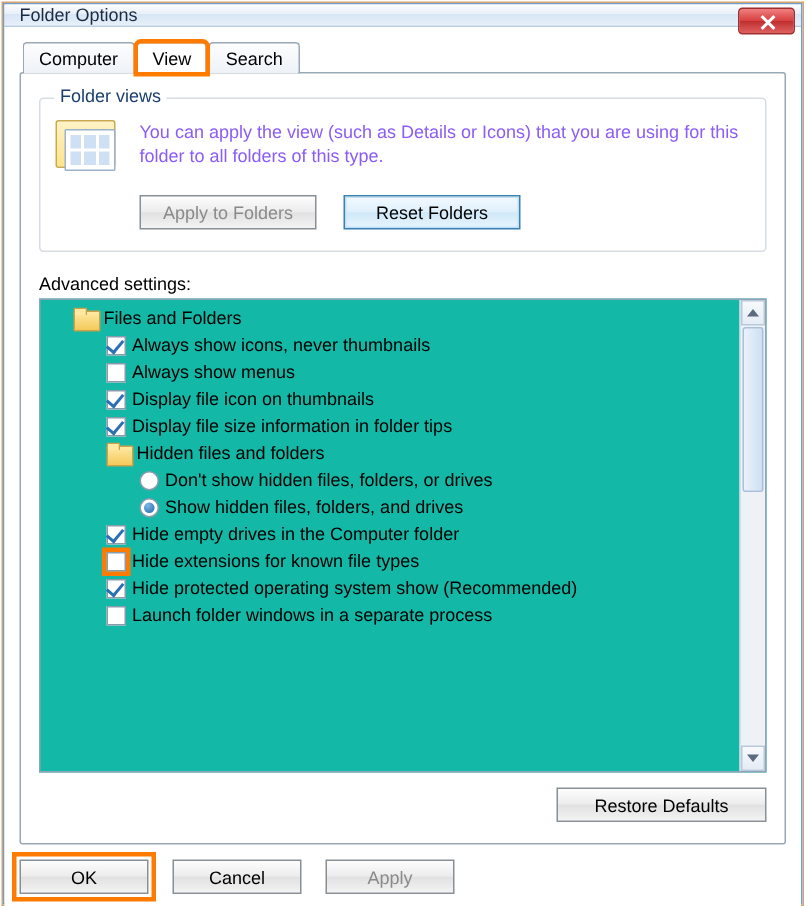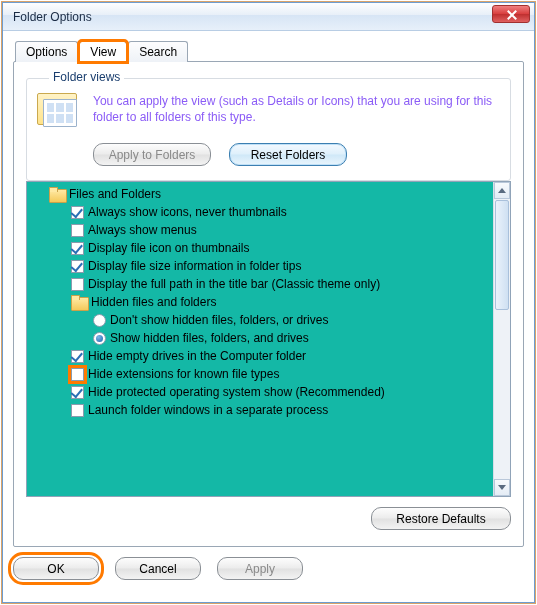--- a/index.html
+++ b/index.html
@@ -107,21 +107,21 @@
   
   .groupbox {
     border: 1px solid #d7dce2;
     border-radius: 3px;
     padding: 14px 10px 14px 10px;
     position: relative;
     margin-top: 6px;
   }
   .groupbox-title {
     position: absolute;
-    top: -9px; left: 22px;
+    top: -9px; left: 9px;
     background: #fff;
     padding: 0 4px;
     color: #1a3e6e;
   }
   .fv-row { display:flex; gap:12px; align-items:flex-start; }
   .fv-icon {
     width: 44px; height: 40px; flex: 0 0 44px;
     position: relative;
   }
   .fv-icon .back {
@@ -136,21 +136,21 @@
     gap:2px; padding:3px;
   }
   .fv-icon .win div { background:#cfe0f4; }
   .fv-desc { flex:1; color:#8b5cf6; line-height:1.35; }
   .fv-buttons { display:flex; gap:18px; margin-top:10px; margin-left:56px; }
 
   .btn {
     min-width: 118px;
     height: 23px;
     border: 1px solid #8a8f95;
-    border-radius: 10px;
+    border-radius: 0;
     background: linear-gradient(to bottom,#fdfdfd,#ececec 48%,#e1e1e1 52%,#f3f3f3);
     display:inline-flex; align-items:center; justify-content:center;
     font-size:12px; color:#000;
     padding: 0 12px;
   }
   .btn.disabled { color:#8a8a8a; }
   .btn.focus {
     border-color:#3c7fb1;
     background: linear-gradient(to bottom,#f3f9ff,#dff0fb 48%,#cfe8f8 52%,#e9f5fd);
     box-shadow: inset 0 0 0 1px #bfe0f7;
@@ -236,21 +236,21 @@
   <div class="titlebar">
     <span class="titlebar-title">Folder Options</span>
     <div class="close-btn">
       <span class="close-x"></span>
     </div>
   </div>
 
   <div class="client">
 
     <div class="tabstrip">
-      <div class="tab">Options</div>
+      <div class="tab">Computer</div>
       <div class="tab active highlighted">View</div>
       <div class="tab">Search</div>
     </div>
 
     <div class="tabpanel">
 
       <div class="groupbox">
         <span class="groupbox-title">Folder views</span>
         <div class="fv-row">
           <div class="fv-icon">
@@ -265,20 +265,21 @@
                 </div>
           </div>
           <div class="fv-desc">You can apply the view (such as Details or Icons) that you are using for this folder to all folders of this type.</div>
         </div>
         <div class="fv-buttons">
           <div class="btn disabled">Apply to Folders</div>
           <div class="btn focus">Reset Folders</div>
         </div>
       </div>
 
+      <div class="adv-label">Advanced settings:</div>
 
       <div class="listbox">
         <div class="list-inner" id="list-inner">
               <div class="node">
                 <span class="folder-ico"></span>
                 <span>Files and Folders</span>
               </div>
               <div class="node indent1">
                 <span class="chk checked"></span>
                 <span>Always show icons, never thumbnails</span>
@@ -289,24 +290,20 @@
               </div>
               <div class="node indent1">
                 <span class="chk checked"></span>
                 <span>Display file icon on thumbnails</span>
               </div>
               <div class="node indent1">
                 <span class="chk checked"></span>
                 <span>Display file size information in folder tips</span>
               </div>
               <div class="node indent1">
-                <span class="chk"></span>
-                <span>Display the full path in the title bar (Classic theme only)</span>
-              </div>
-              <div class="node indent1">
                 <span class="folder-ico"></span>
                 <span>Hidden files and folders</span>
               </div>
               <div class="node indent2">
                 <span class="radio"></span>
                 <span>Don't show hidden files, folders, or drives</span>
               </div>
               <div class="node indent2">
                 <span class="radio selected"></span>
                 <span>Show hidden files, folders, and drives</span>

